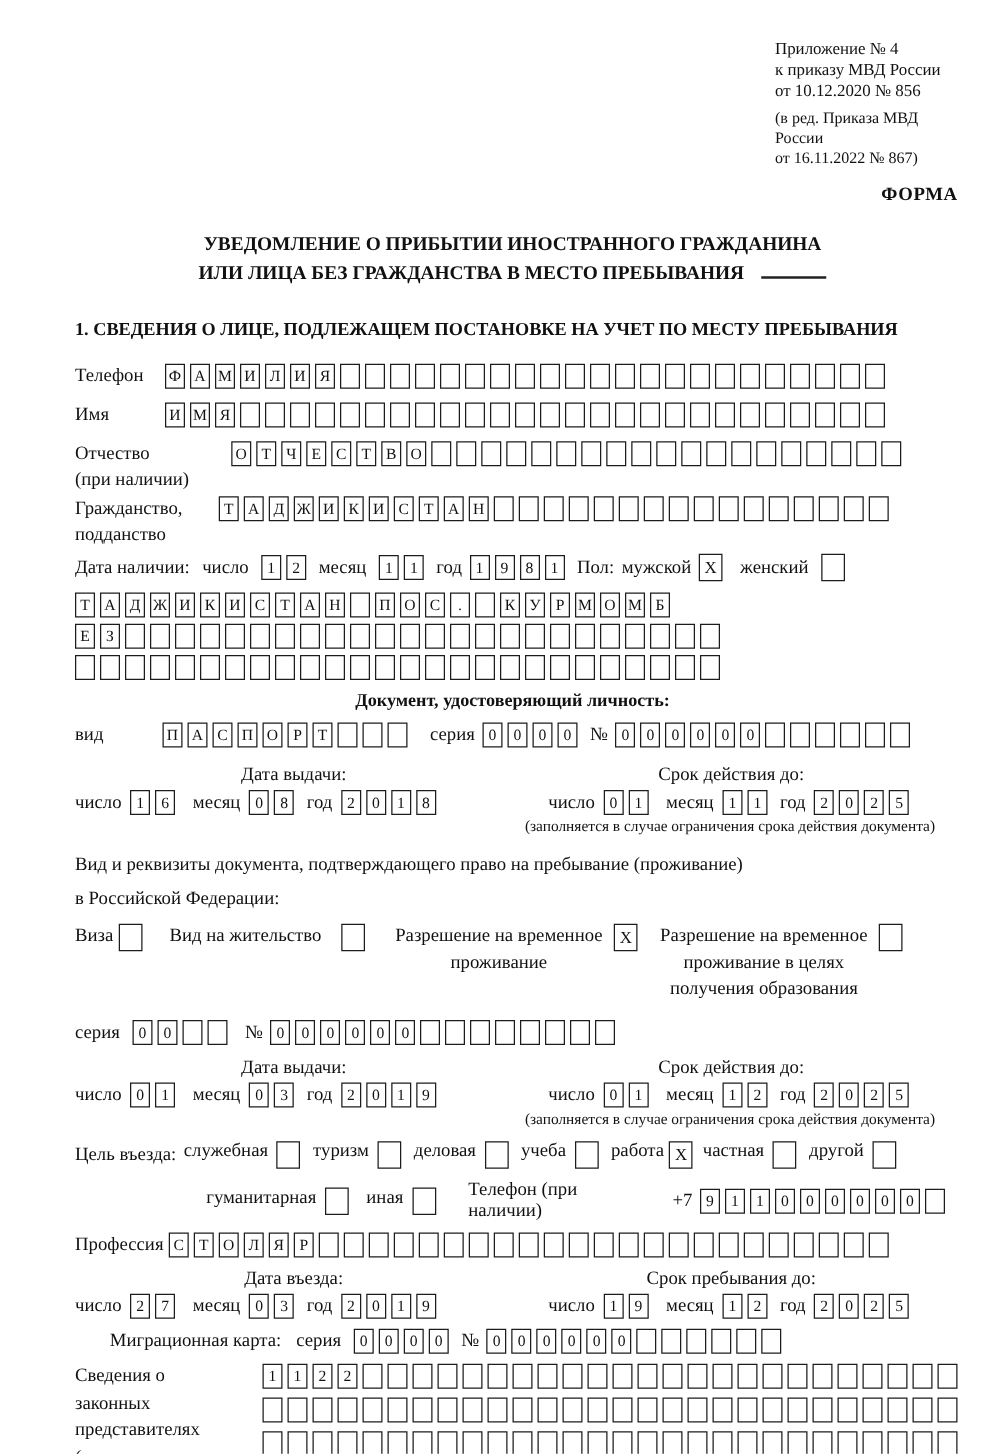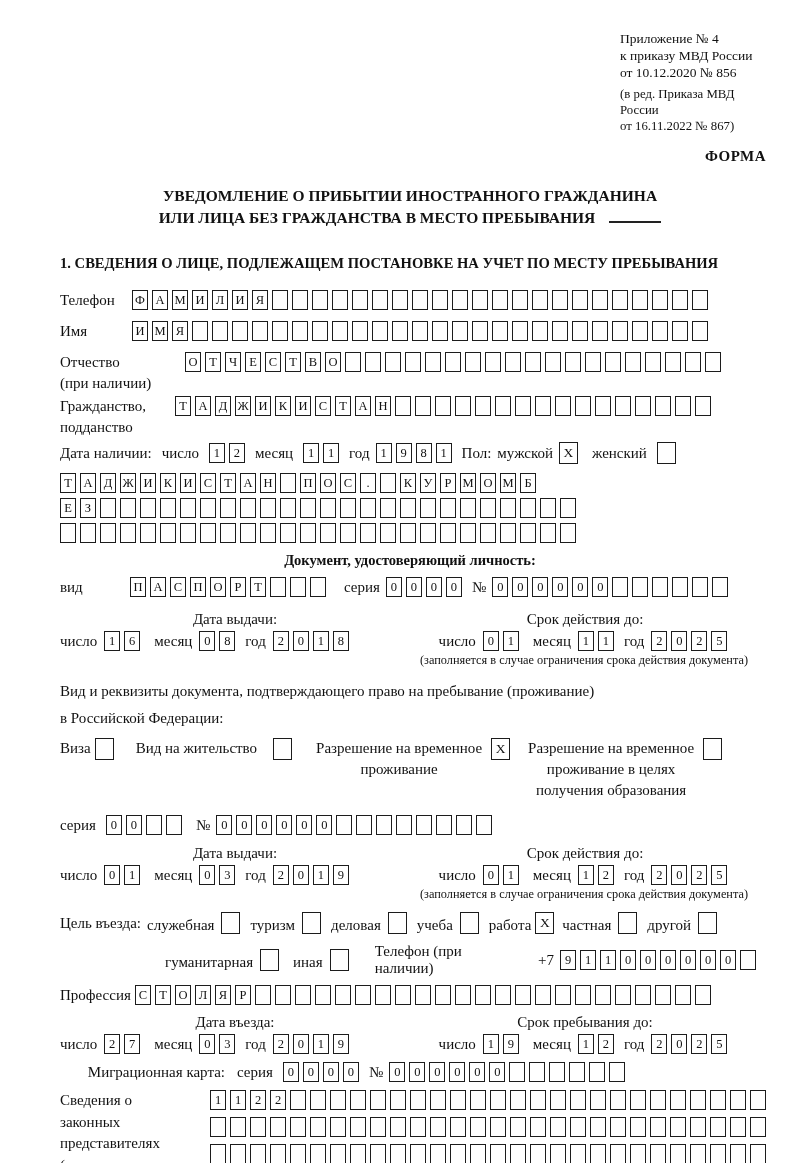--- a/index.html
+++ b/index.html
@@ -44,21 +44,21 @@
   .dlab{margin-right:7px;}
   .note{font-size:12.3px;text-align:right;margin:0 12px 10px 0;}
 
   .para{font-size:15px;line-height:27px;}
 
   .permitrow{display:flex;align-items:flex-start;margin:6px 0 14px 0;}
   .permit{display:flex;align-items:flex-start;}
   .permit-lines{text-align:center;font-size:15px;line-height:21px;}
   .permit .cbox{margin-left:9px;}
 
-  .pair{display:flex;align-items:flex-end;}
+  .pair{display:flex;align-items:flex-start;}
   .pair .cbox{margin-left:7px;}
 
   .repr{display:flex;align-items:flex-start;}
   .repr-labels{width:150px;flex:none;font-size:15px;line-height:21.5px;}
 </style>
 </head>
 <body>
 
 <div class="page">
 

